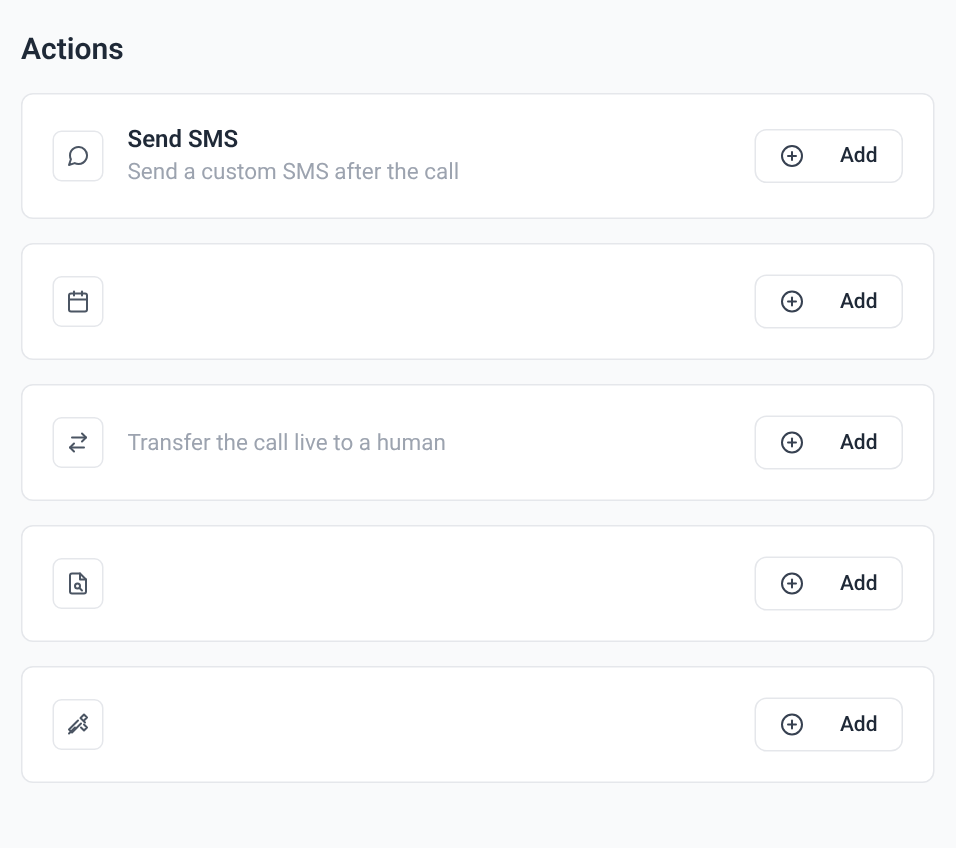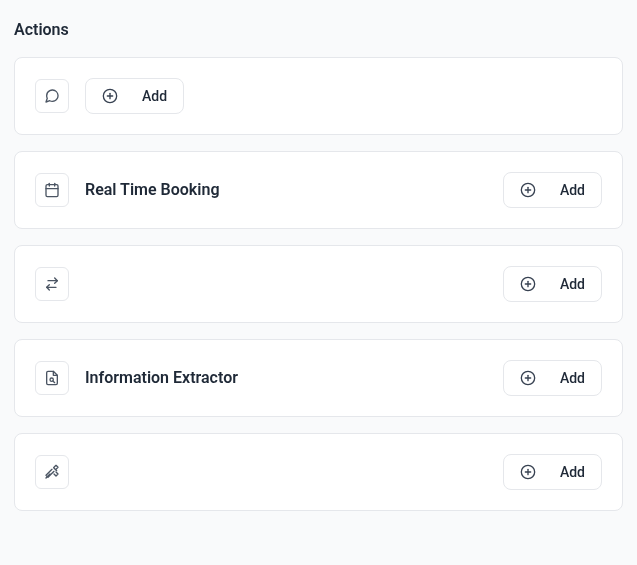--- a/index.html
+++ b/index.html
@@ -8,21 +8,21 @@
       box-sizing: border-box;
     }
     body {
       font-family: -apple-system, BlinkMacSystemFont, "Segoe UI", Roboto, "Helvetica Neue", Arial, sans-serif;
       background: #f9fafb;
       width: 637px;
       height: 565px;
       padding: 14px;
     }
     .section-title {
-      font-size: 16px;
+      font-size: 20px;
       font-weight: 600;
       color: #1f2937;
       margin-bottom: 18px;
       margin-top: 6px;
     }
     .actions-list {
       display: flex;
       flex-direction: column;
       gap: 16px;
     }
@@ -92,41 +92,44 @@
 <h2 class="section-title">Actions</h2>
 
 <div class="actions-list">
 
   <div class="action-card">
     <div class="icon-box">
       <svg viewBox="0 0 24 24" fill="none" stroke-width="2" stroke-linecap="round" stroke-linejoin="round">
           <path d="M21 11.5a8.38 8.38 0 0 1-.9 3.8 8.5 8.5 0 0 1-7.6 4.7 8.38 8.38 0 0 1-3.8-.9L3 21l1.9-5.7a8.38 8.38 0 0 1-.9-3.8 8.5 8.5 0 0 1 4.7-7.6 8.38 8.38 0 0 1 3.8-.9h.5a8.48 8.48 0 0 1 8 8v.5z"></path>
         </svg>
     </div>
+    <div class="action-text">
+      <div class="action-title">Send SMS</div>
+      <div class="action-desc">Send a custom SMS after the call</div>
+    </div>
     <button class="add-btn">
       <svg viewBox="0 0 24 24" fill="none" stroke-width="2" stroke-linecap="round" stroke-linejoin="round">
           <circle cx="12" cy="12" r="10"></circle>
           <line x1="12" y1="8" x2="12" y2="16"></line>
           <line x1="8" y1="12" x2="16" y2="12"></line>
         </svg>
       <span>Add</span>
     </button>
   </div>
 
   <div class="action-card">
     <div class="icon-box">
       <svg viewBox="0 0 24 24" fill="none" stroke-width="2" stroke-linecap="round" stroke-linejoin="round">
           <rect x="3" y="4" width="18" height="18" rx="2" ry="2"></rect>
           <line x1="16" y1="2" x2="16" y2="6"></line>
           <line x1="8" y1="2" x2="8" y2="6"></line>
           <line x1="3" y1="10" x2="21" y2="10"></line>
         </svg>
     </div>
     <div class="action-text">
-      <div class="action-title">Real Time Booking</div>
     </div>
     <button class="add-btn">
       <svg viewBox="0 0 24 24" fill="none" stroke-width="2" stroke-linecap="round" stroke-linejoin="round">
           <circle cx="12" cy="12" r="10"></circle>
           <line x1="12" y1="8" x2="12" y2="16"></line>
           <line x1="8" y1="12" x2="16" y2="12"></line>
         </svg>
       <span>Add</span>
     </button>
   </div>
@@ -134,20 +137,21 @@
   <div class="action-card">
     <div class="icon-box">
       <svg viewBox="0 0 24 24" fill="none" stroke-width="2" stroke-linecap="round" stroke-linejoin="round">
           <path d="M16 3l4 4-4 4"></path>
           <path d="M20 7H6"></path>
           <path d="M8 21l-4-4 4-4"></path>
           <path d="M4 17h14"></path>
         </svg>
     </div>
     <div class="action-text">
+      <div class="action-desc">Transfer the call live to a human</div>
     </div>
     <button class="add-btn">
       <svg viewBox="0 0 24 24" fill="none" stroke-width="2" stroke-linecap="round" stroke-linejoin="round">
           <circle cx="12" cy="12" r="10"></circle>
           <line x1="12" y1="8" x2="12" y2="16"></line>
           <line x1="8" y1="12" x2="16" y2="12"></line>
         </svg>
       <span>Add</span>
     </button>
   </div>
@@ -155,21 +159,20 @@
   <div class="action-card">
     <div class="icon-box">
       <svg viewBox="0 0 24 24" fill="none" stroke-width="2" stroke-linecap="round" stroke-linejoin="round">
           <path d="M14 2H6a2 2 0 0 0-2 2v16a2 2 0 0 0 2 2h12a2 2 0 0 0 2-2V8z"></path>
           <polyline points="14 2 14 8 20 8"></polyline>
           <circle cx="11.5" cy="14.5" r="2.5"></circle>
           <line x1="13.5" y1="16.5" x2="16" y2="19"></line>
         </svg>
     </div>
     <div class="action-text">
-      <div class="action-title">Information Extractor</div>
     </div>
     <button class="add-btn">
       <svg viewBox="0 0 24 24" fill="none" stroke-width="2" stroke-linecap="round" stroke-linejoin="round">
           <circle cx="12" cy="12" r="10"></circle>
           <line x1="12" y1="8" x2="12" y2="16"></line>
           <line x1="8" y1="12" x2="16" y2="12"></line>
         </svg>
       <span>Add</span>
     </button>
   </div>

